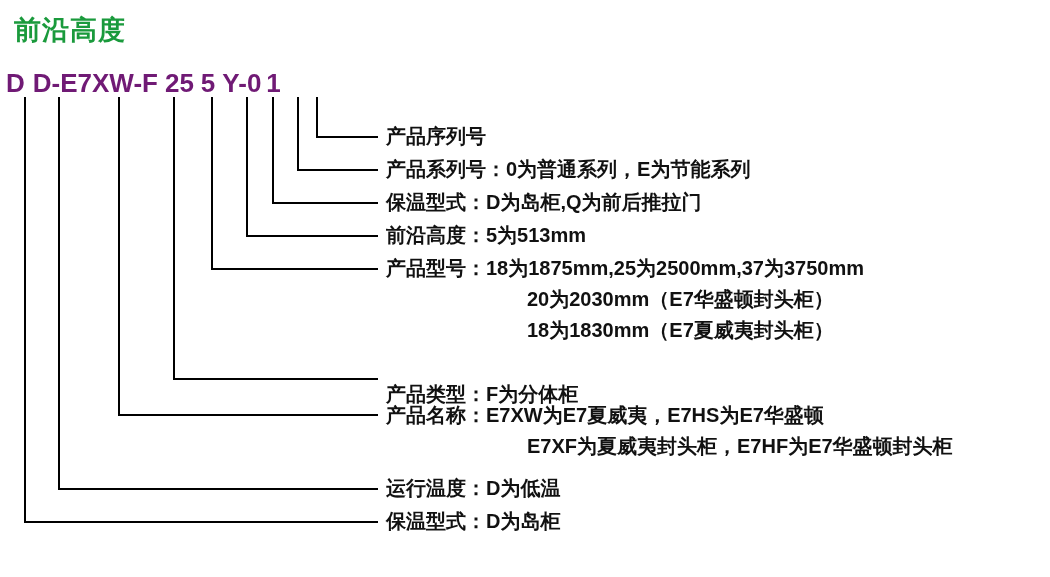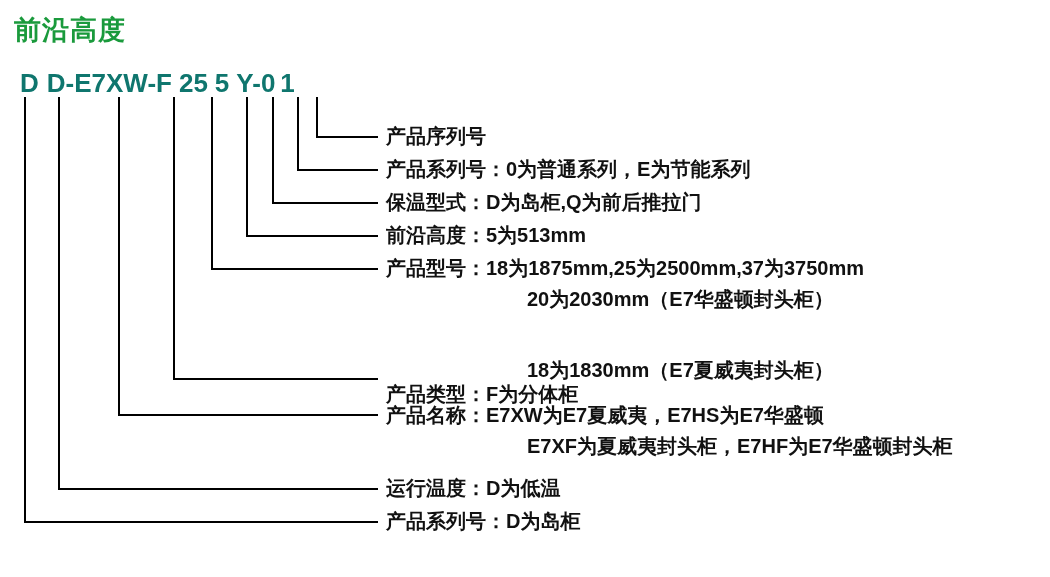--- a/index.html
+++ b/index.html
@@ -23,25 +23,25 @@
     left: 14px;
     top: 12px;
     font-size: 27px;
     font-weight: bold;
     color: #1a9a3c;
     letter-spacing: 1px;
   }
   .code {
     position: absolute;
     top: 68px;
-    left: 20px;
+    left: 6px;
     font-size: 26px;
     font-weight: bold;
     letter-spacing: 0px;
-    color: #0f766e;
+    color: #701a75;
     white-space: nowrap;
   }
   .code span {
     display: inline-block;
   }
   
   .vline {
     position: absolute;
     width: 2px;
     background: #000;
@@ -113,33 +113,33 @@
     <span class="sub">保温型式：D为岛柜,Q为前后推拉门</span>
   </div>
 
   <div class="label" style="left:386px; top:220px;">
     <span class="sub">前沿高度：5为513mm</span>
   </div>
 
   <div class="label" style="left:386px; top:253px;">
     <span class="sub">产品型号：18为1875mm,25为2500mm,37为3750mm</span>
     <span class="sub" style="padding-left:141px;">20为2030mm（E7华盛顿封头柜）</span>
-    <span class="sub" style="padding-left:141px;margin-top:40px;">18为1830mm（E7夏威夷封头柜）</span>
+    <span class="sub" style="padding-left:141px;">18为1830mm（E7夏威夷封头柜）</span>
   </div>
 
   <div class="label" style="left:386px; top:379px;">
     <span class="sub">产品类型：F为分体柜</span>
   </div>
 
   <div class="label" style="left:386px; top:400px;">
     <span class="sub">产品名称：E7XW为E7夏威夷，E7HS为E7华盛顿</span>
     <span class="sub" style="padding-left:141px;">E7XF为夏威夷封头柜，E7HF为E7华盛顿封头柜</span>
   </div>
 
   <div class="label" style="left:386px; top:473px;">
     <span class="sub">运行温度：D为低温</span>
   </div>
 
   <div class="label" style="left:386px; top:506px;">
-    <span class="sub">产品系列号：D为岛柜</span>
+    <span class="sub">保温型式：D为岛柜</span>
   </div>
 
 </div>
 
 </body></html>

